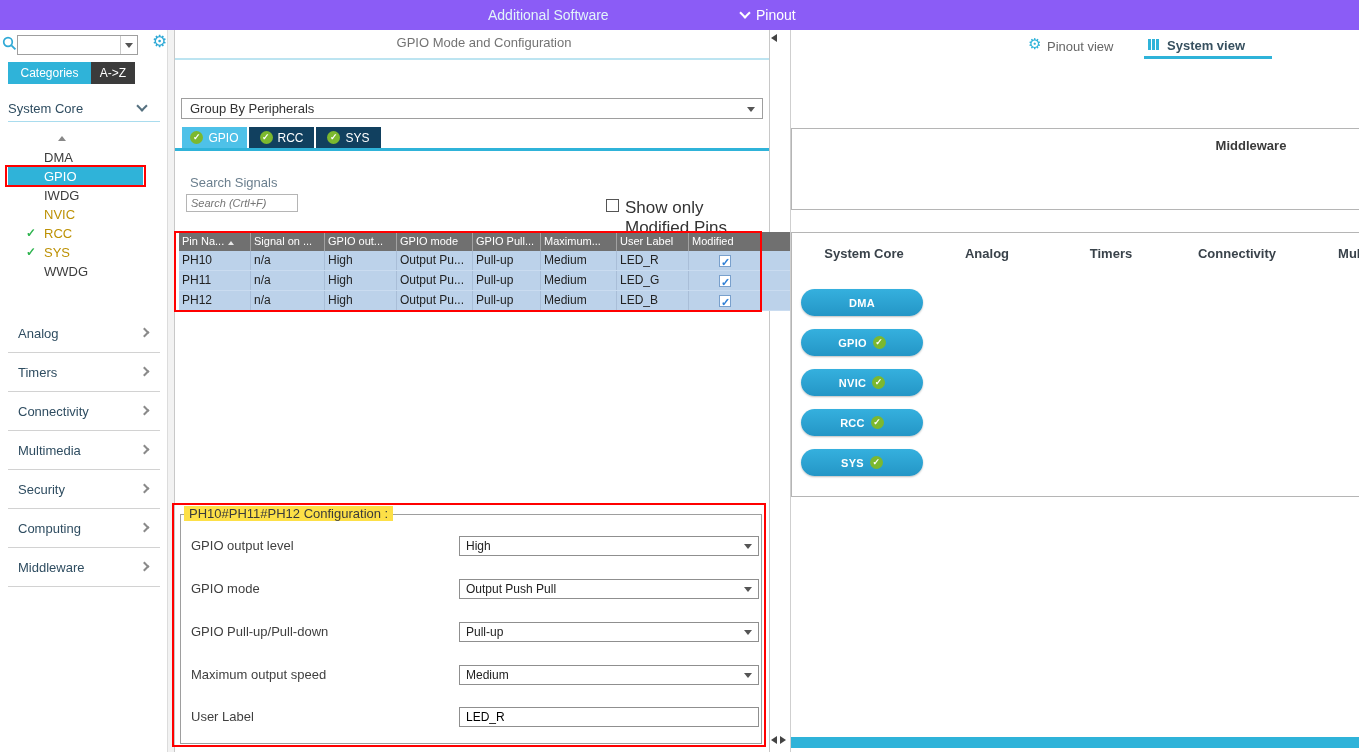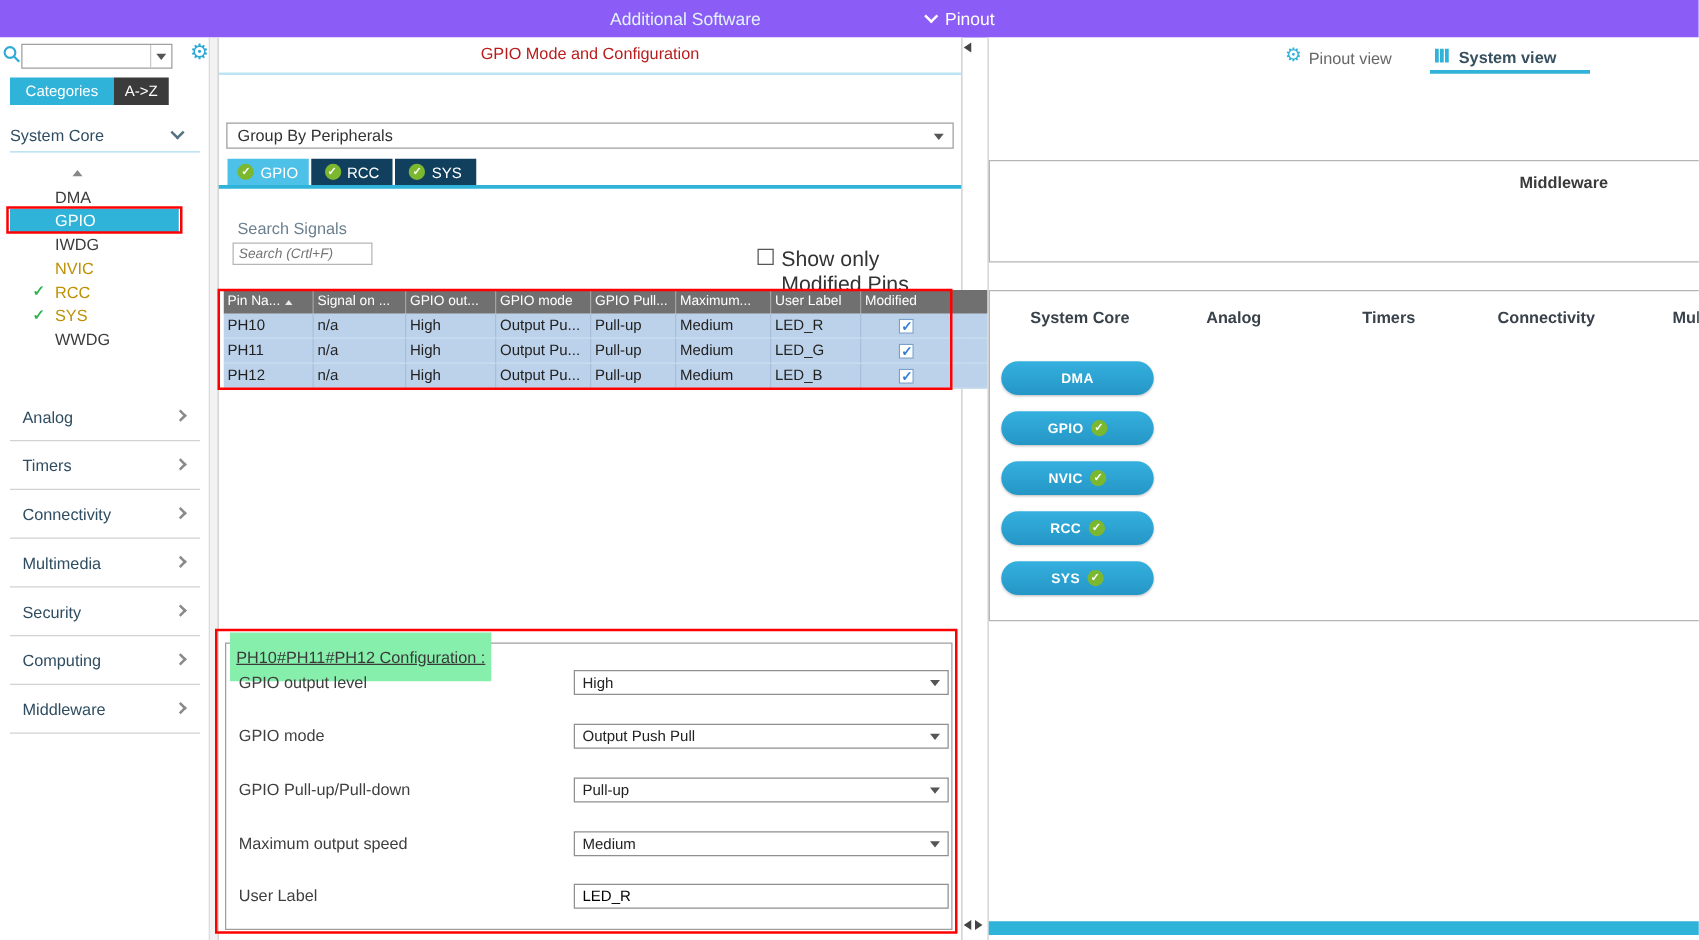--- a/index.html
+++ b/index.html
@@ -43,21 +43,21 @@
   .cats { left:8px; top:284px; width:152px; }
   .cat { position:relative; height:39px; border-bottom:1px solid #d2d2d2; display:flex; align-items:center; cursor:default; }
   .cat .clabel { margin-left:10px; color:#2f4d61; }
   .chev-right { width:7px; height:7px; border-right:2px solid #8a8a8a; border-top:2px solid #8a8a8a;
     transform:rotate(45deg); position:absolute; right:12px; top:15px; }
   .sb-scroll { left:167px; top:30px; width:7px; height:722px; background:#f2f2f2; border-left:1px solid #dcdcdc; }
 
   
   .midpanel { left:174px; top:30px; width:596px; height:722px; background:#fff;
     border-left:1px solid #c8c8c8; border-right:1px solid #c8c8c8; }
-  .mid-title { left:0; top:5px; width:100%; text-align:center; font-size:13px; color:#b91c1c; }
+  .mid-title { left:12px; top:5px; width:100%; text-align:center; font-size:13px; color:#737373; }
   .mid-title-line { left:0; top:28px; width:100%; height:2px; background:#bce4f1; }
   .cfg-hdr { left:0; top:36px; width:100%; height:22px; background:#606060; color:#fff;
     display:flex; align-items:center; justify-content:center; font-size:13px; }
   .groupby { left:6px; top:68px; width:582px; height:21px; border:1px solid #9e9e9e; background:#fff;
     display:flex; align-items:center; padding-left:8px; font-size:13px; color:#333; }
   .groupby .tri { position:absolute; right:7px; top:8px; }
   .ptab { position:absolute; top:97px; height:21px; width:65px; display:flex; align-items:center;
     justify-content:center; gap:5px; color:#fff; font-size:12px; cursor:default; }
   .ptab.active { background:#4ec1e8; }
   .ptab.dark { background:#11405f; }
@@ -80,21 +80,21 @@
   .trow { display:flex; height:20px; background:#bcd2ea; font-size:12px; color:#222;
     border-bottom:1px solid #cadcf0; }
   .td { line-height:19px; padding-left:3px; border-right:1px solid #a9bed8; overflow:hidden; white-space:nowrap; }
   .w0{width:72px}.w1{width:74px}.w2{width:72px}.w3{width:76px}.w4{width:68px}.w5{width:76px}.w6{width:72px}
   .w7{width:72px;border-right:0}
   .tdc { display:flex; align-items:center; justify-content:center; padding-left:0; }
   .cbx { width:12px; height:12px; border:1px solid #79a0cc; background:#fff; position:relative; }
   .cbx::before { content:"\2713"; position:absolute; left:1px; top:-3px; font-size:11px; color:#2f80d6; font-weight:bold; }
 
   .groupbox { left:5px; top:484px; width:582px; height:230px; border:1px solid #9e9e9e; }
-  .legend { left:9px; top:476px; background:#86efac; padding:12px 5px; font-size:13px; color:#3a3a3a;text-decoration:underline; }
+  .legend { left:9px; top:476px; background:#fde047; padding:0 5px; font-size:13px; color:#3a3a3a; }
   .flabel { left:16px; width:260px; font-size:13px; color:#3f3f3f; line-height:20px; position:absolute; }
   .fctl { left:284px; width:300px; height:20px; border:1px solid #8f8f8f; background:#fff; position:absolute;
     display:flex; align-items:center; padding-left:6px; font-size:12px; color:#222; }
   .fctl .tri { position:absolute; right:6px; top:7px; }
   .fctl input { border:0; outline:none; font-size:12px; width:270px; }
 
   
   .tri-left { width:0; height:0; border-top:4px solid transparent; border-bottom:4px solid transparent;
     border-right:6px solid #444; }
   .tri-right { width:0; height:0; border-top:4px solid transparent; border-bottom:4px solid transparent;

